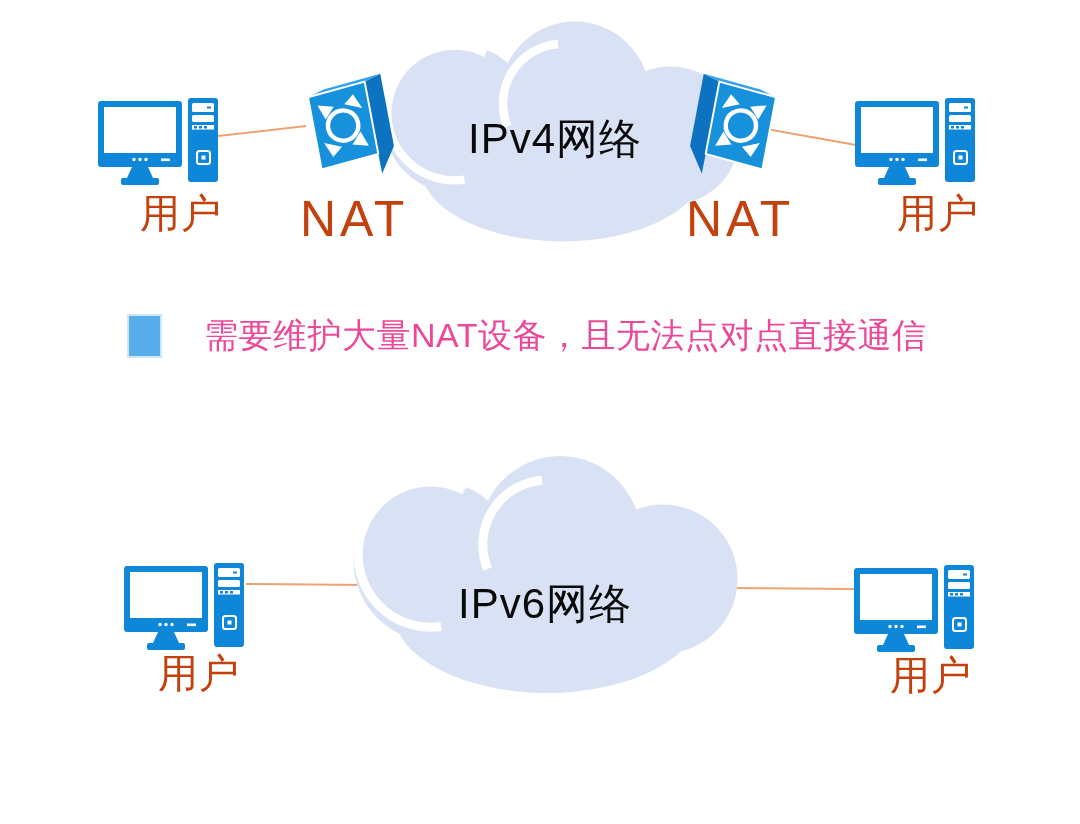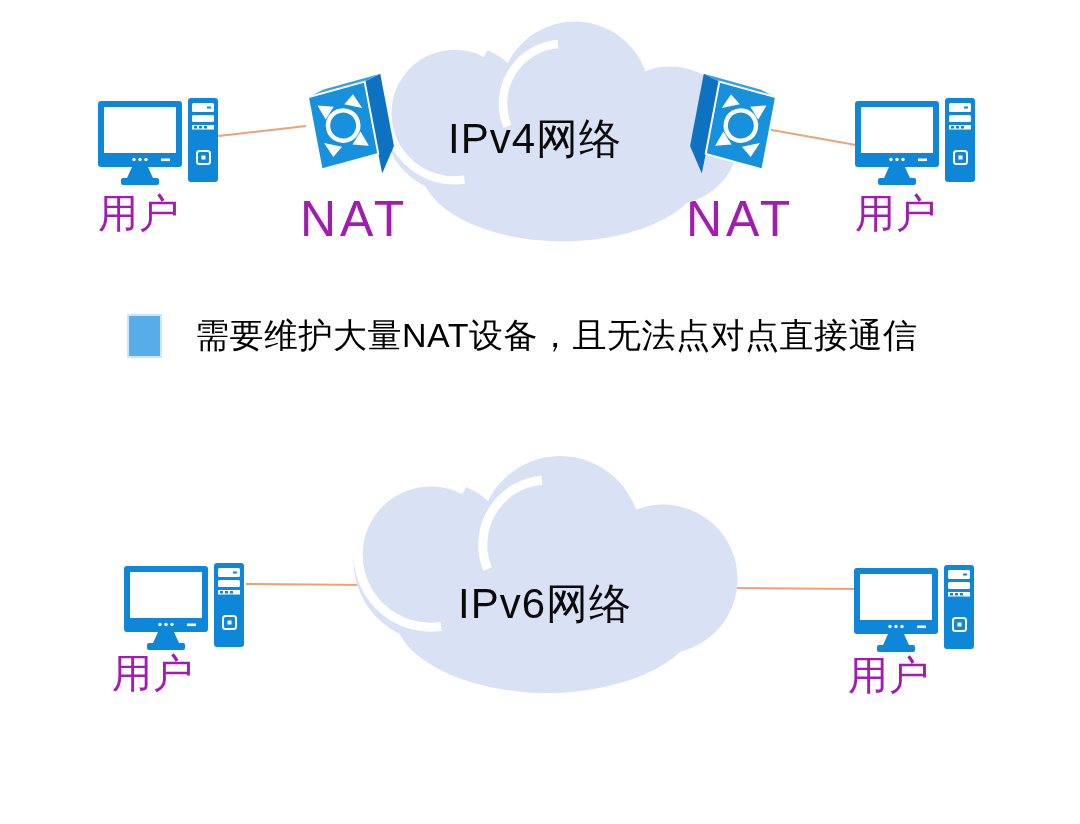--- a/index.html
+++ b/index.html
@@ -1,35 +1,35 @@
 <!DOCTYPE html>
 <html><head>
 <meta charset="utf-8">
 <style>
   html,body{margin:0;padding:0;background:#ffffff;}
   .canvas{
     position:relative;width:1080px;height:824px;background:#ffffff;
     font-family:"Liberation Sans",sans-serif;color:#111111;overflow:hidden;
   }
   .label{
-    position:absolute;text-align:left;color:#a21caf;
+    position:absolute;text-align:right;color:#c2410c;
     font-size:40px;letter-spacing:1px;white-space:nowrap;
   }
   .nat-label{font-size:50px;letter-spacing:4px;}
   .cloud-label{
     position:absolute;text-align:center;font-size:42px;color:#0a0a0a;
     letter-spacing:1px;white-space:nowrap;z-index:4;
   }
   .note-row{position:absolute;display:flex;align-items:center;z-index:5;}
   .bullet{
     width:31px;height:40px;background:#57ade9;border:2px solid #cfe4f7;
     flex:0 0 auto;
   }
   .note-text{
-    margin-left:33px;font-size:34px;color:#000000;white-space:nowrap;
+    margin-left:42px;font-size:34px;color:#ec4899;white-space:nowrap;
     letter-spacing:0.5px;
   }
   .lines-layer{position:absolute;left:0;top:0;z-index:1;}
   .cloud-svg{position:absolute;z-index:2;}
   .device-svg{position:absolute;z-index:3;}
   .mirrored{transform:scaleX(-1);}
 </style>
 </head>
 <body>
 
@@ -88,21 +88,21 @@
 
   <svg class="lines-layer" width="1080" height="824">
     <line x1="218" y1="136" x2="306" y2="126" stroke="#f0a173" stroke-width="2"></line>
     <line x1="760" y1="128" x2="856" y2="145" stroke="#f0a173" stroke-width="2"></line>
     <line x1="246" y1="584" x2="856" y2="589" stroke="#f0a173" stroke-width="2"></line>
   </svg>
 
   <svg class="cloud-svg" style="left:352px;top:14px" width="412" height="234">
       <use href="#cloud"></use>
     </svg>
-  <div class="cloud-label" style="left:380px;top:111px;width:310px">IPv4网络</div>
+  <div class="cloud-label" style="left:400px;top:111px;width:310px">IPv4网络</div>
 
   <svg class="device-svg" style="left:98px;top:93px" width="120" height="100">
       <use href="#pc"></use>
     </svg>
   <div class="label" style="left:98px;top:186px;width:124px">用户</div>
 
   <svg class="device-svg" style="left:302px;top:64px" width="94" height="127">
       <use href="#nat"></use>
     </svg>
   <div class="label nat-label" style="left:300px;top:190px;width:96px">NAT</div>

